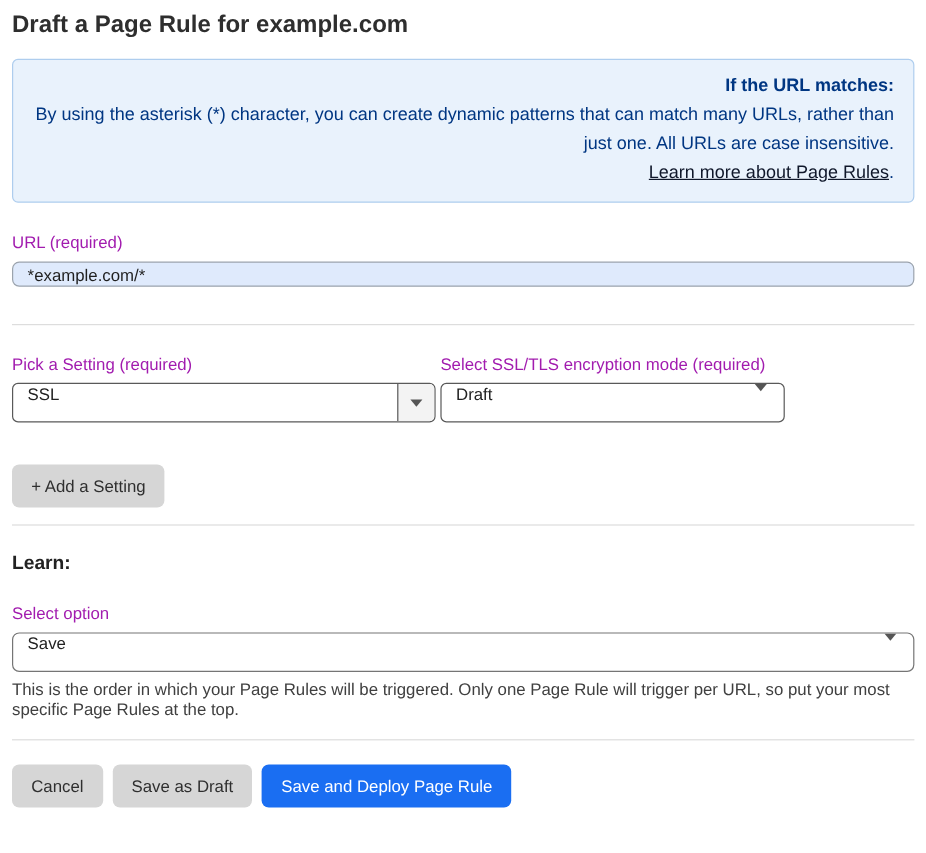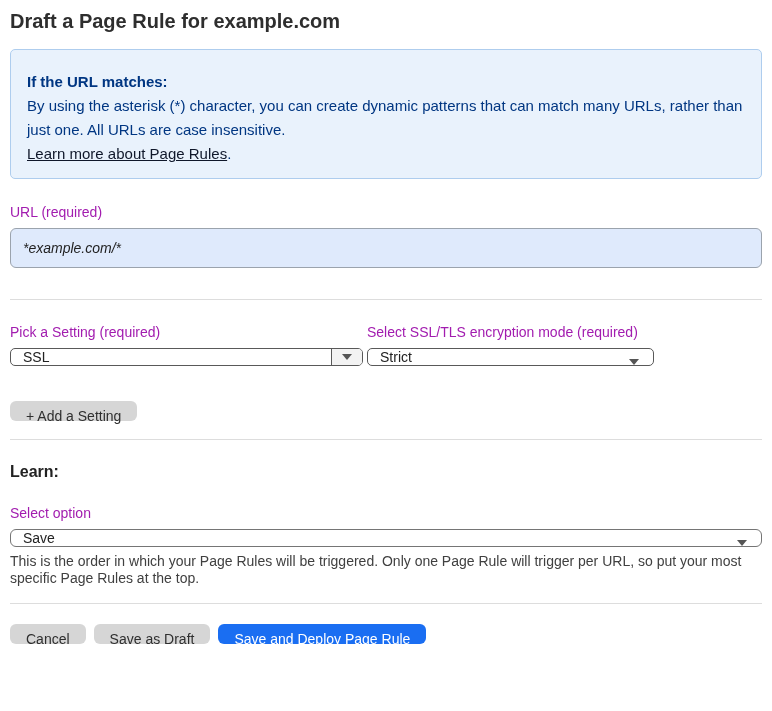--- a/index.html
+++ b/index.html
@@ -20,54 +20,54 @@
     line-height: 26px;
     margin: 2px 0 0 0;
   }
 
   
   .info-box {
     margin-top: 15px;
     background: #e9f2fc;
     border: 1px solid #aecdee;
     border-radius: 5px;
-    padding: 20px 16px 12px 16px;
+    padding: 10px 16px 12px 16px;
     color: #003682;
     font-size: 15px;
     line-height: 24px;
+    text-align: right;
   }
   .info-heading { font-weight: bold; }
   .info-link {
     color: #0f172a;
     text-decoration: underline;
     cursor: pointer;
   }
 
   
   .field-label {
     font-size: 14px;
     color: #a21caf;
     line-height: 16px;
   }
   .url-label { margin-top: 25px; }
 
   .url-input {
     margin-top: 8px;
     display: block;
     width: 100%;
-    height: 40px;
+    height: 21px;
     background: #dfeafc;
     border: 1px solid #9ba3ad;
     border-radius: 6px;
     padding: 4px 12px;
     font-size: 14px;
     color: #1f1f1f;
     font-family: "Liberation Sans", "DejaVu Sans", sans-serif;
     outline: none;
-    font-style: italic;
   }
 
   .divider {
     border: none;
     border-top: 1px solid #dddddd;
     margin: 31px 0 0 0;
   }
 
   .section-heading {
     font-size: 16px;
@@ -80,26 +80,26 @@
   .pickers-row {
     display: flex;
     margin-top: 24px;
     gap: 4px;
   }
   .picker-col-1 { width: 353px; }
   .picker-col-2 { width: 287px; }
   .picker-col .field-label { display: block; margin-bottom: 8px; }
 
   .select-box {
-    height: 18px;
+    height: 33px;
     border: 1px solid #595959;
     border-radius: 5px;
     background: #ffffff;
     display: flex;
-    align-items: flex-end;
+    align-items: flex-start;
     cursor: pointer;
     overflow: hidden;
   }
   .select-value {
     flex: 1;
     padding: 0 12px;
     font-size: 14px;
     color: #222222;
   }
   .select-arrow-section {
@@ -122,21 +122,21 @@
     display: flex;
     align-items: center;
   }
 
   .btn {
     display: inline-block;
     border: none;
     border-radius: 6px;
     font-size: 14px;
     font-family: "Liberation Sans", "DejaVu Sans", sans-serif;
-    height: 20px;
+    height: 36px;
     padding: 0 16px;
     cursor: pointer;
     line-height: 31px;
   }
   .btn-gray { background: #d6d6d6; color: #2f2f2f; }
   .btn-blue { background: #1a6ef2; color: #ffffff; }
   .add-setting-btn { margin-top: 35px; }
 
   .order-divider { margin-top: 14px; }
   .order-heading { margin-top: 23px; }
@@ -186,21 +186,21 @@
       <div class="select-box">
         <span class="select-value">SSL</span>
         <span class="select-arrow-section">
           <span class="caret-down"></span>
         </span>
       </div>
     </div>
     <div class="picker-col picker-col-2">
       <span class="field-label">Select SSL/TLS encryption mode (required)</span>
       <div class="select-box">
-        <span class="select-value">Strict</span>
+        <span class="select-value">Draft</span>
         <span class="select-arrow-plain">
           <span class="caret-down"></span>
         </span>
       </div>
     </div>
   </div>
 
   <button class="btn btn-gray add-setting-btn">+ Add a Setting</button>
 
   <hr class="divider order-divider">

